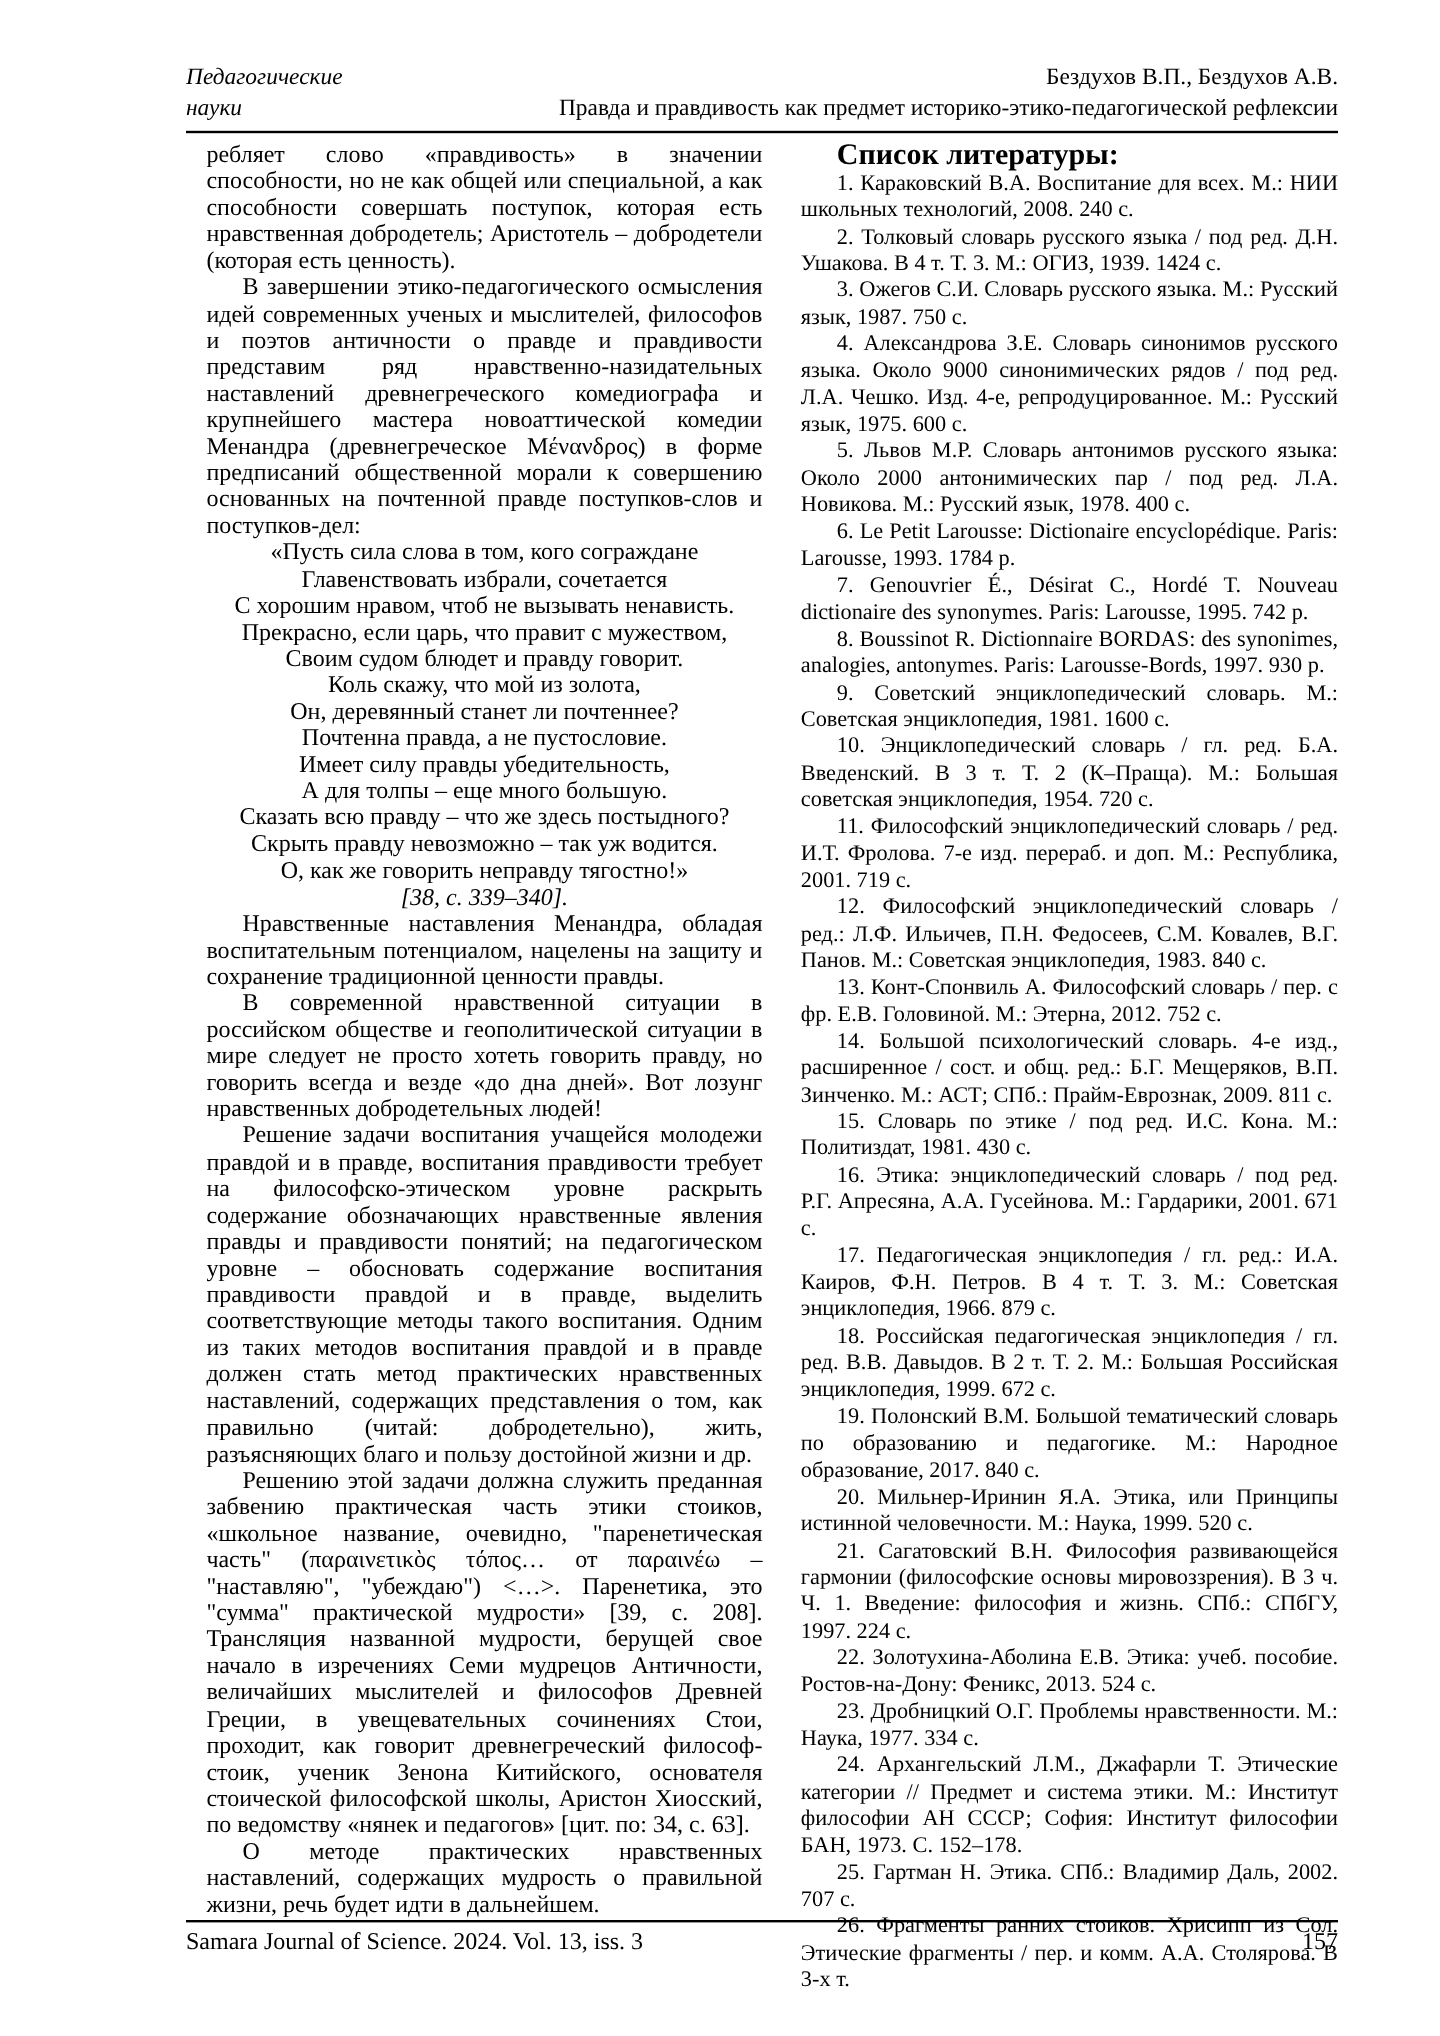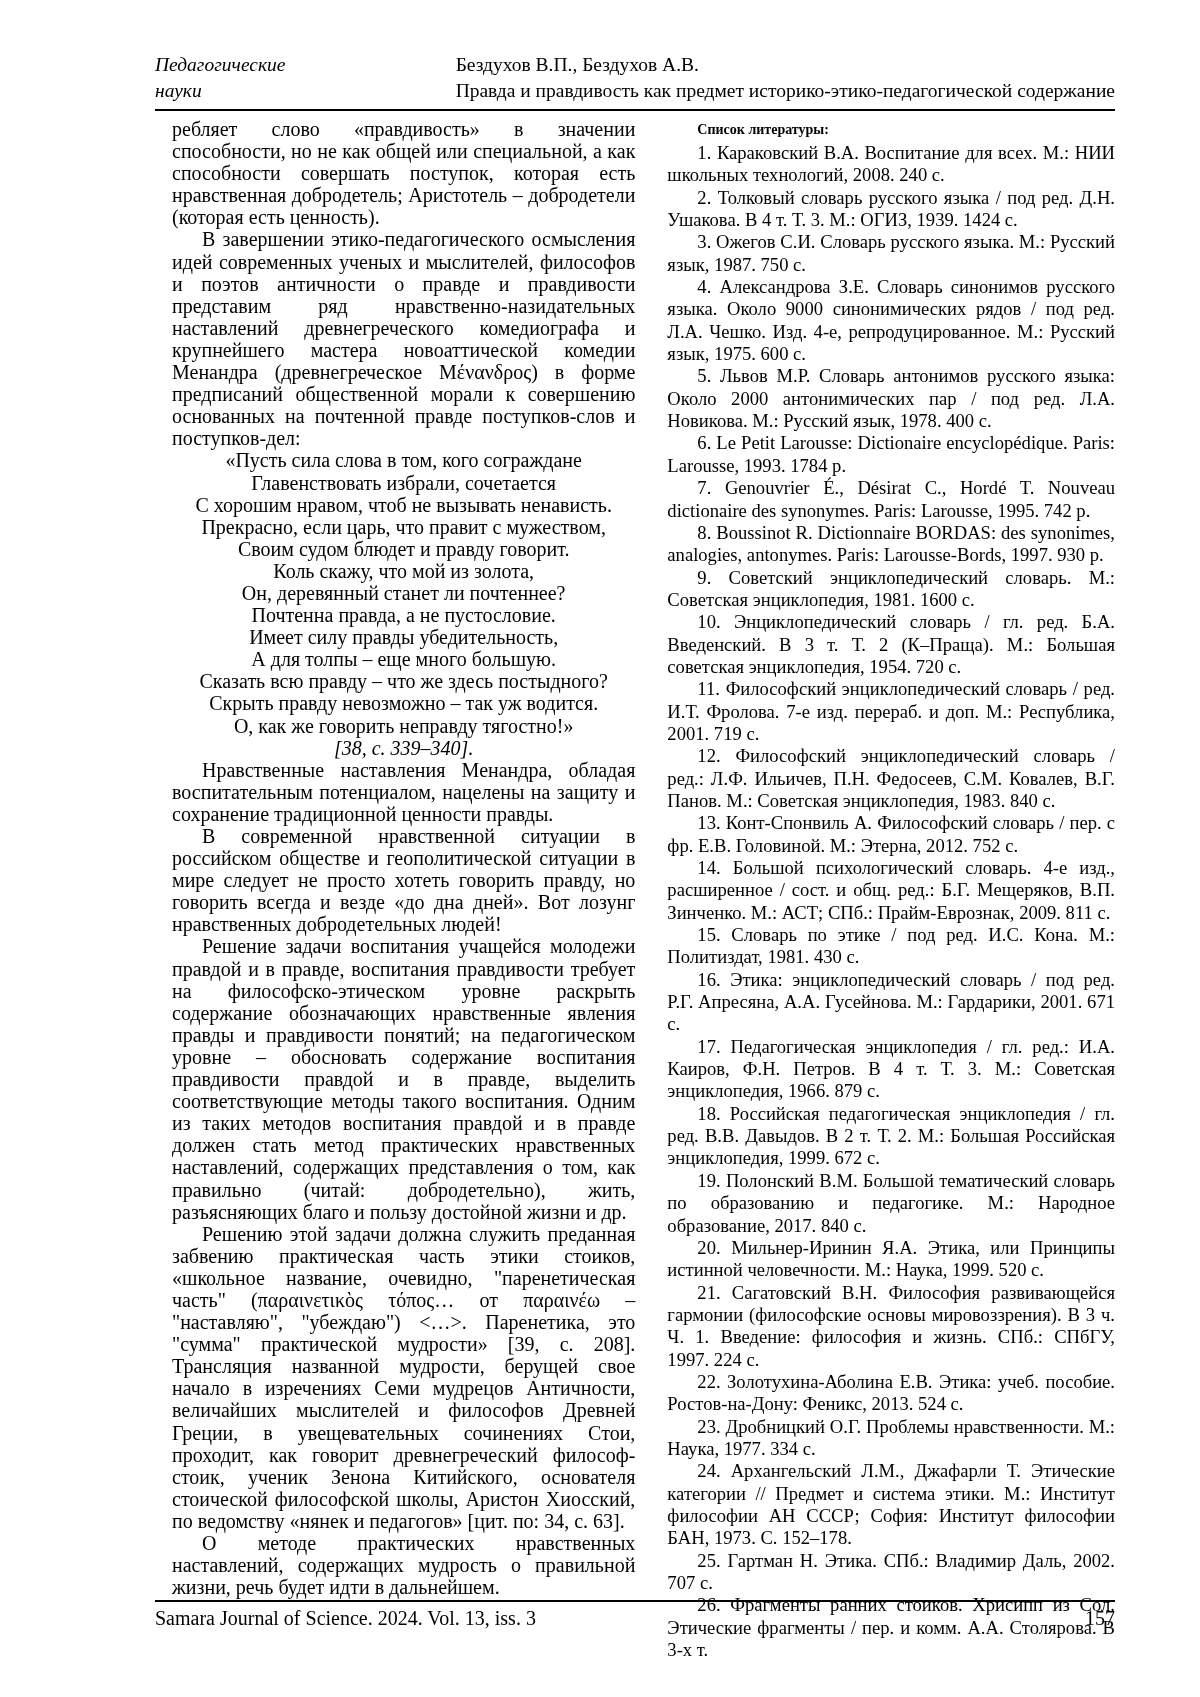--- a/index.html
+++ b/index.html
@@ -12,49 +12,49 @@
     padding:52px 85px 0 155px;
     overflow:hidden;
   }
   .running-header{
     display:flex;justify-content:space-between;align-items:flex-end;
     font-size:19.5px;line-height:26px;
     border-bottom:2.5px solid #000;
     padding-bottom:5px;
   }
   .rh-left{font-style:italic;white-space:pre-line;}
-  .rh-right{}
+  .rh-right{text-align:right;}
   .columns{display:flex;gap:32px;margin-top:7px;margin-left:17px;}
   .col-left{width:472px;font-size:20px;line-height:22.1px;}
   .col-right{width:456px;font-size:18.6px;line-height:22.35px;}
   .para{margin:0;text-indent:30px;text-align:justify;}
   .para.no-indent{text-indent:0;}
   .poem{margin:0;}
   .poem-line{text-align:center;}
   .citation{text-align:center;font-style:italic;}
-  .refs-heading{margin:0;font-weight:bold;font-size:14px;line-height:24px;text-indent:30px;}
+  .refs-heading{margin:0;font-weight:bold;font-size:25px;line-height:24px;text-indent:30px;}
   .ref{margin:0;text-indent:30px;text-align:justify;}
   .page-footer{
     position:absolute;left:155px;right:85px;top:1600px;
     border-top:2.5px solid #000;
     display:flex;justify-content:space-between;
     font-size:20px;padding-top:5px;
   }
 </style>
 </head>
 <body>
 
 <div class="page">
 
   <div class="running-header">
     <div class="rh-left">Педагогические
 науки</div>
     <div class="rh-right">
       <div>Бездухов В.П., Бездухов А.В.</div>
-      <div>Правда и правдивость как предмет историко-этико-педагогической содержание</div>
+      <div>Правда и правдивость как предмет историко-этико-педагогической рефлексии</div>
     </div>
   </div>
 
   <div class="columns">
     <div class="col-left">
         <p class="para no-indent">ребляет слово «правдивость» в значении способности, но не как общей или специальной, а как способности совершать поступок, которая есть нравственная добродетель; Аристотель – добродетели (которая есть ценность).</p>
         <p class="para">В завершении этико-педагогического осмысления идей современных ученых и мыслителей, философов и поэтов античности о правде и правдивости представим ряд нравственно-назидательных наставлений древнегреческого комедиографа и крупнейшего мастера новоаттической комедии Менандра (древнегреческое Μένανδρος) в форме предписаний общественной морали к совершению основанных на почтенной правде поступков-слов и поступков-дел:</p>
         <div class="poem">
           <div class="poem-line">«Пусть сила слова в том, кого сограждане</div>
           <div class="poem-line">Главенствовать избрали, сочетается</div>

